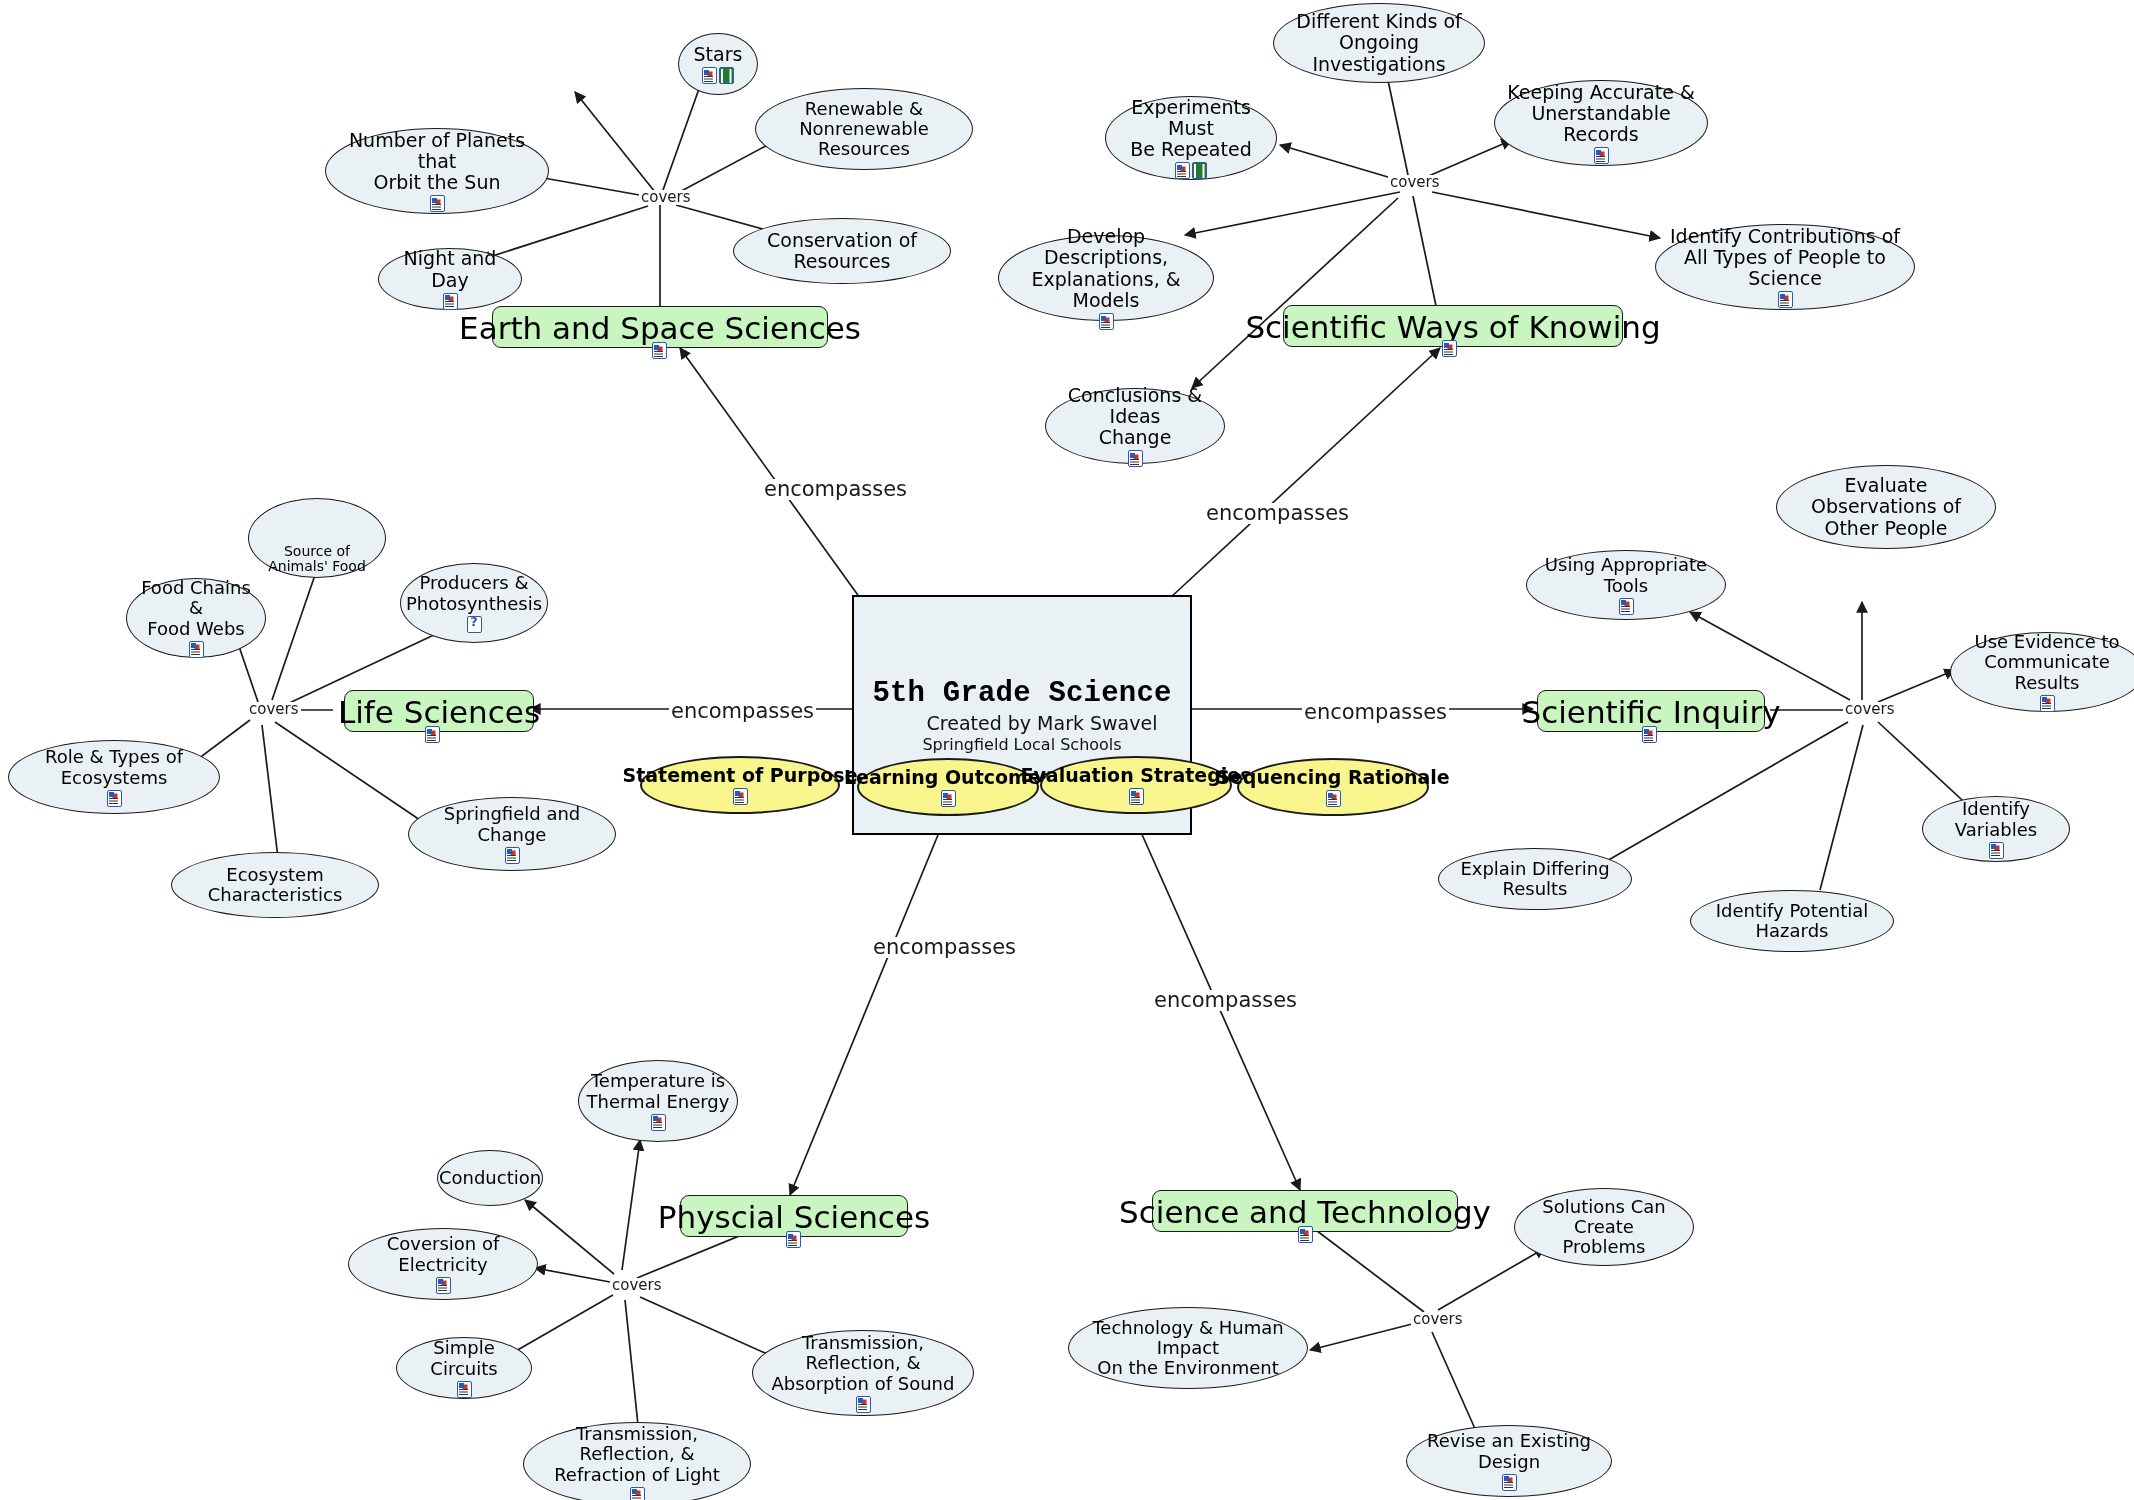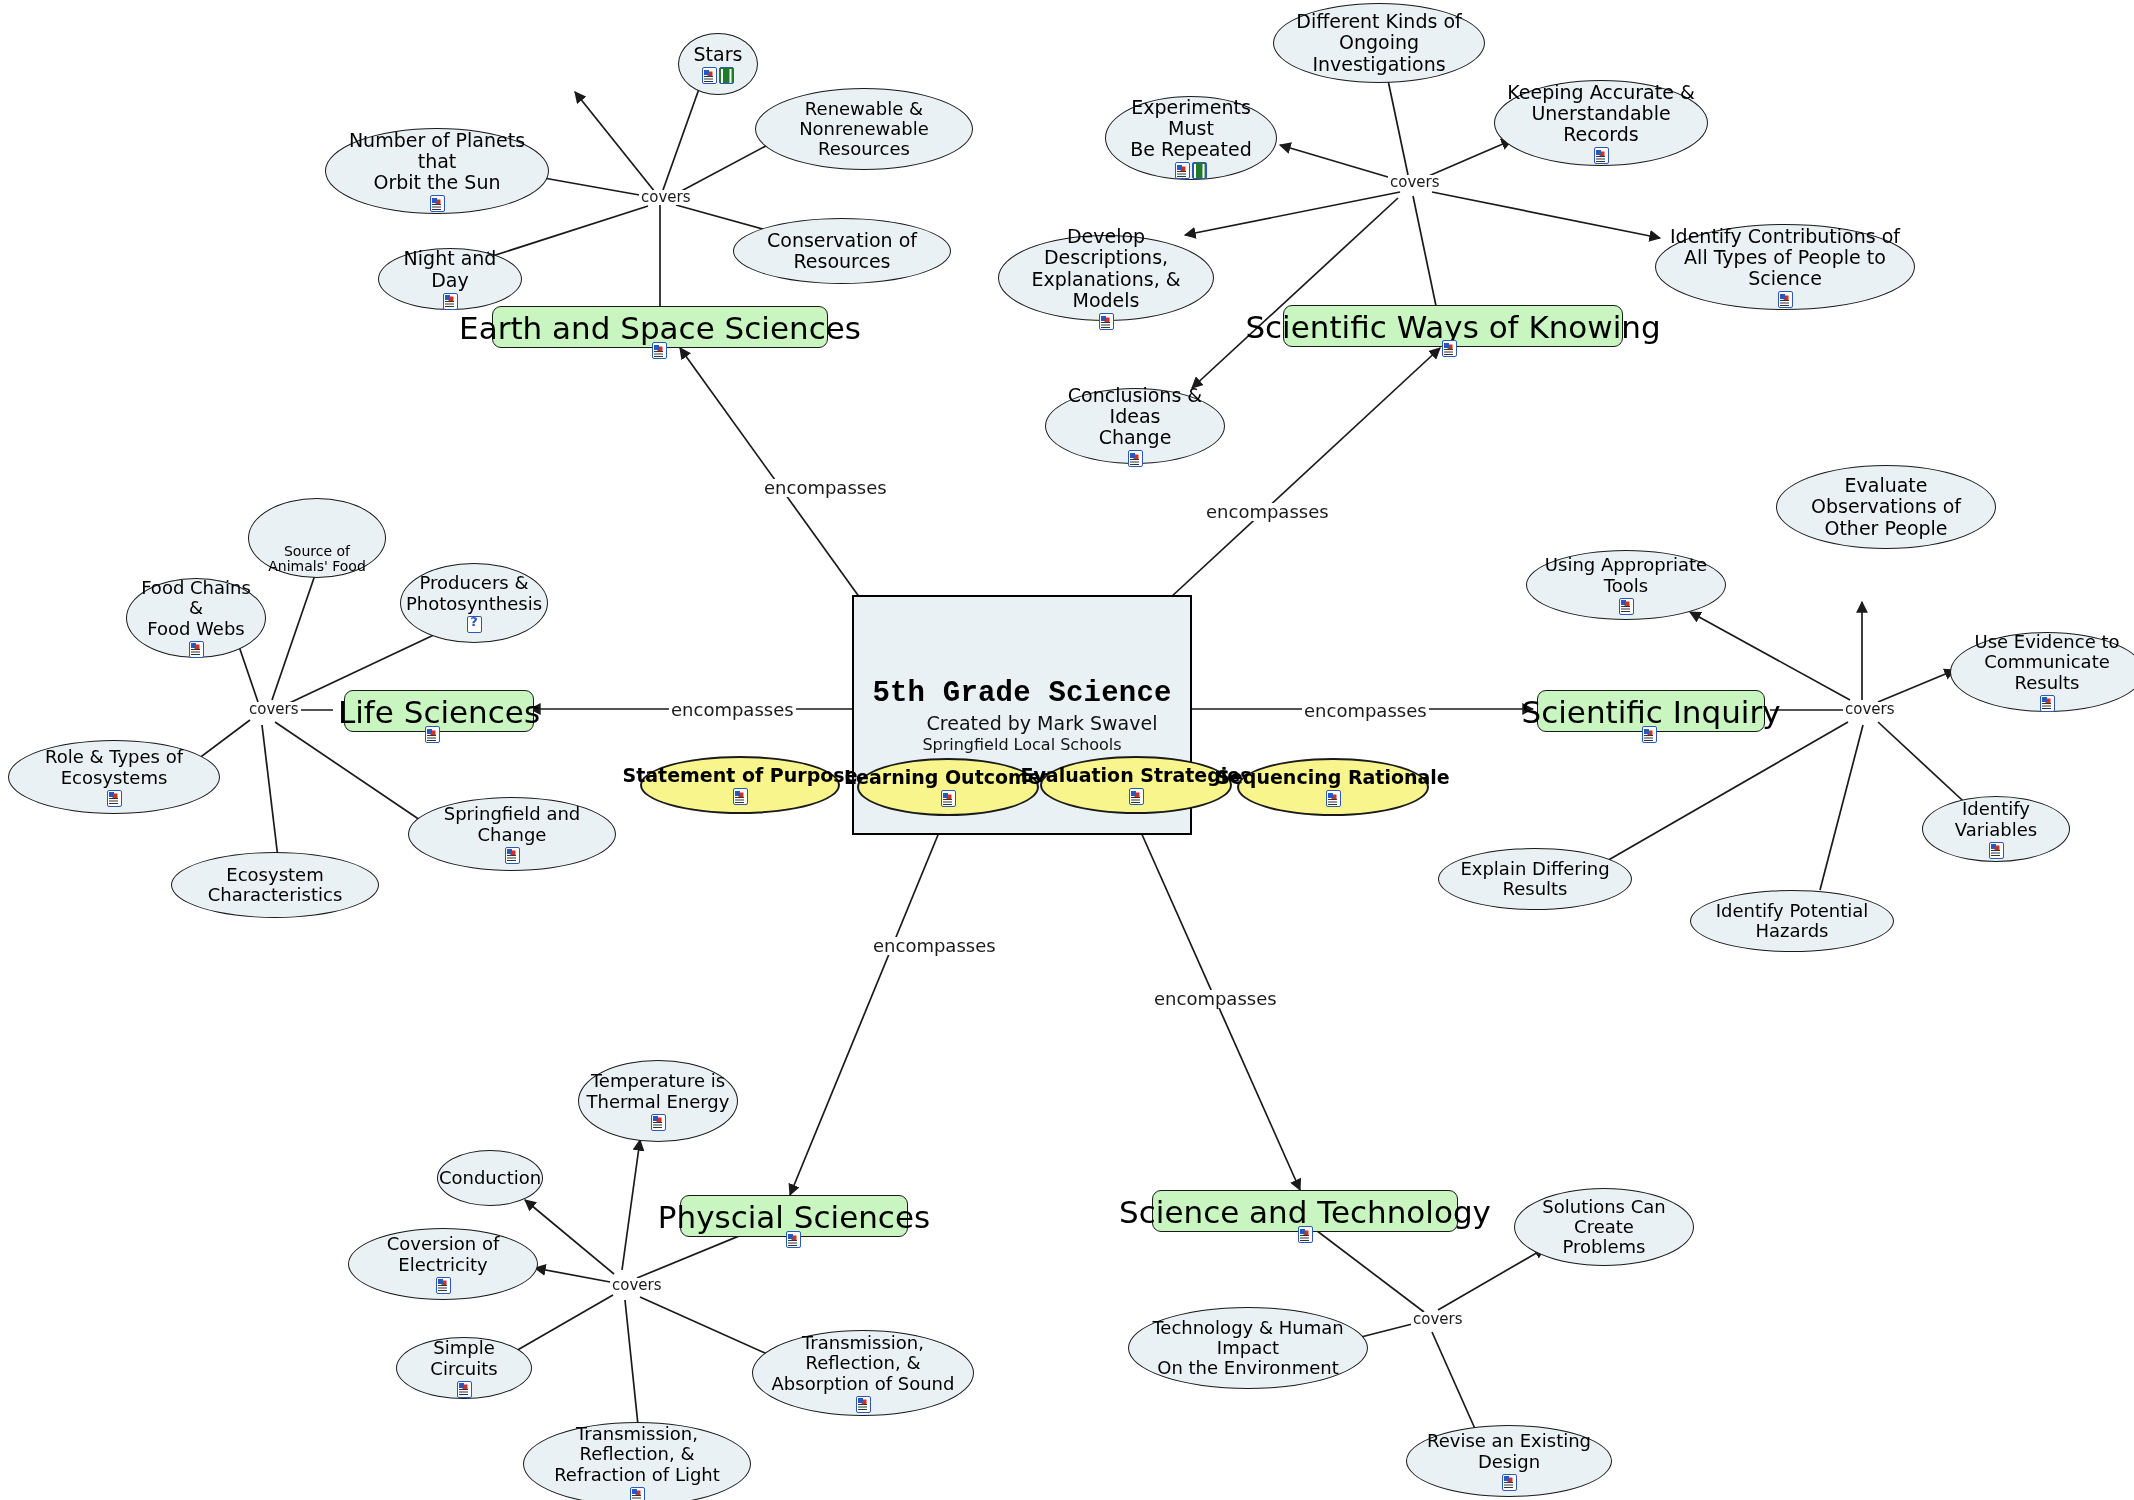--- a/index.html
+++ b/index.html
@@ -83,21 +83,21 @@
   }
   .root-sub2 {
     font-size: 16px;
     text-align: center;
     color: #111;
     margin-top: 1px;
   }
   
   .linklabel {
     position: absolute;
-    font-size: 18px;
+    font-size: 21px;
     color: #1a1a1a;
     background: #ffffff;
     padding: 0 2px;
     white-space: nowrap;
     line-height: 1;
   }
   .covers-label { font-size: 15px; }
   
   .iconrow {
     display: flex;
@@ -512,21 +512,21 @@
   </div>
   <span class="iconrow" style="position:absolute; left:1298px; top:1224px;">
     <span class="icon icon-doc"></span>
   </span>
 
   <div class="node ellipse" style="left:1514px; top:1188px; width:180px; height:78px; font-size:18px;">
     <span class="nlabel" style="white-space:pre-line;">Solutions Can Create
 Problems</span>
   </div>
 
-  <div class="node ellipse" style="left:1128px; top:1307px; width:240px; height:82px; font-size:18px;">
+  <div class="node ellipse" style="left:1068px; top:1307px; width:240px; height:82px; font-size:18px;">
     <span class="nlabel" style="white-space:pre-line;">Technology &amp; Human Impact
 On the Environment</span>
   </div>
 
   <div class="node ellipse" style="left:1406px; top:1425px; width:206px; height:72px; font-size:18px;">
     <span class="nlabel">Revise an Existing Design</span>
     <span class="iconrow">
       <span class="icon icon-doc"></span>
     </span>
   </div>

